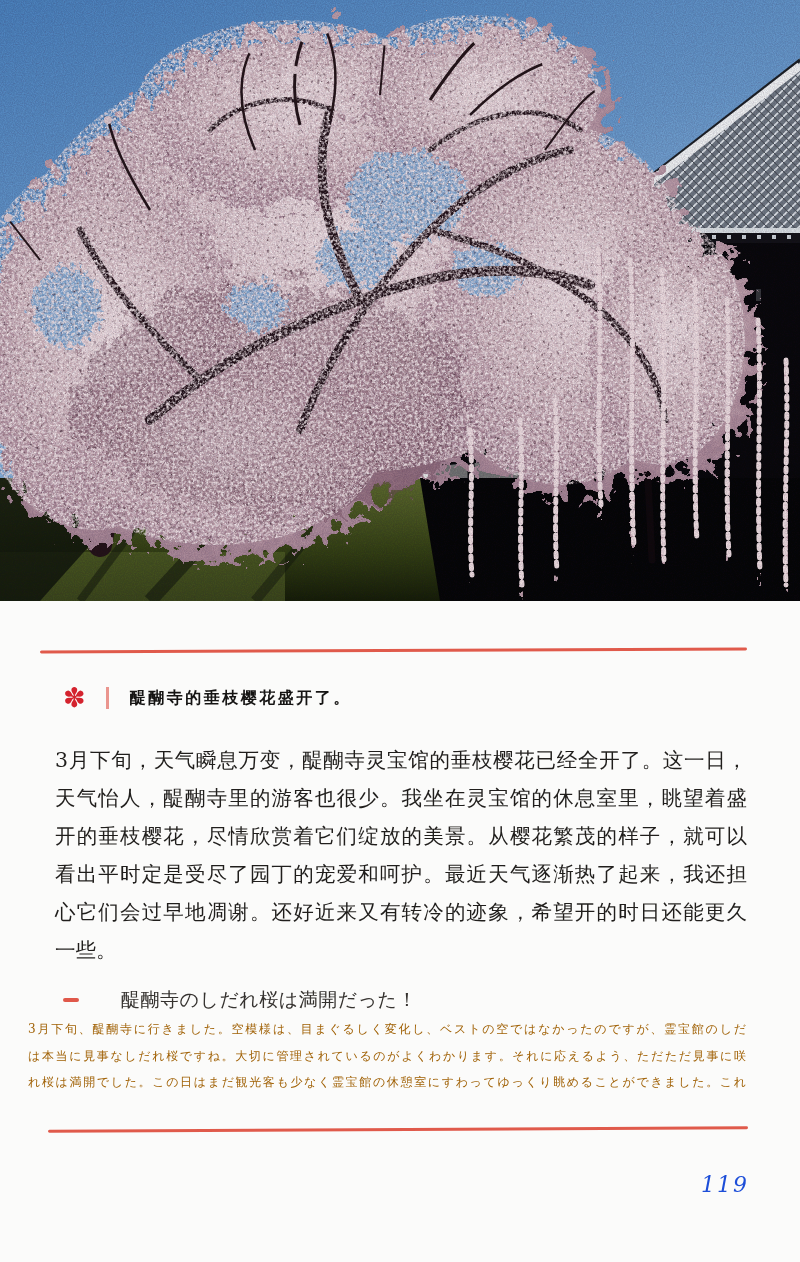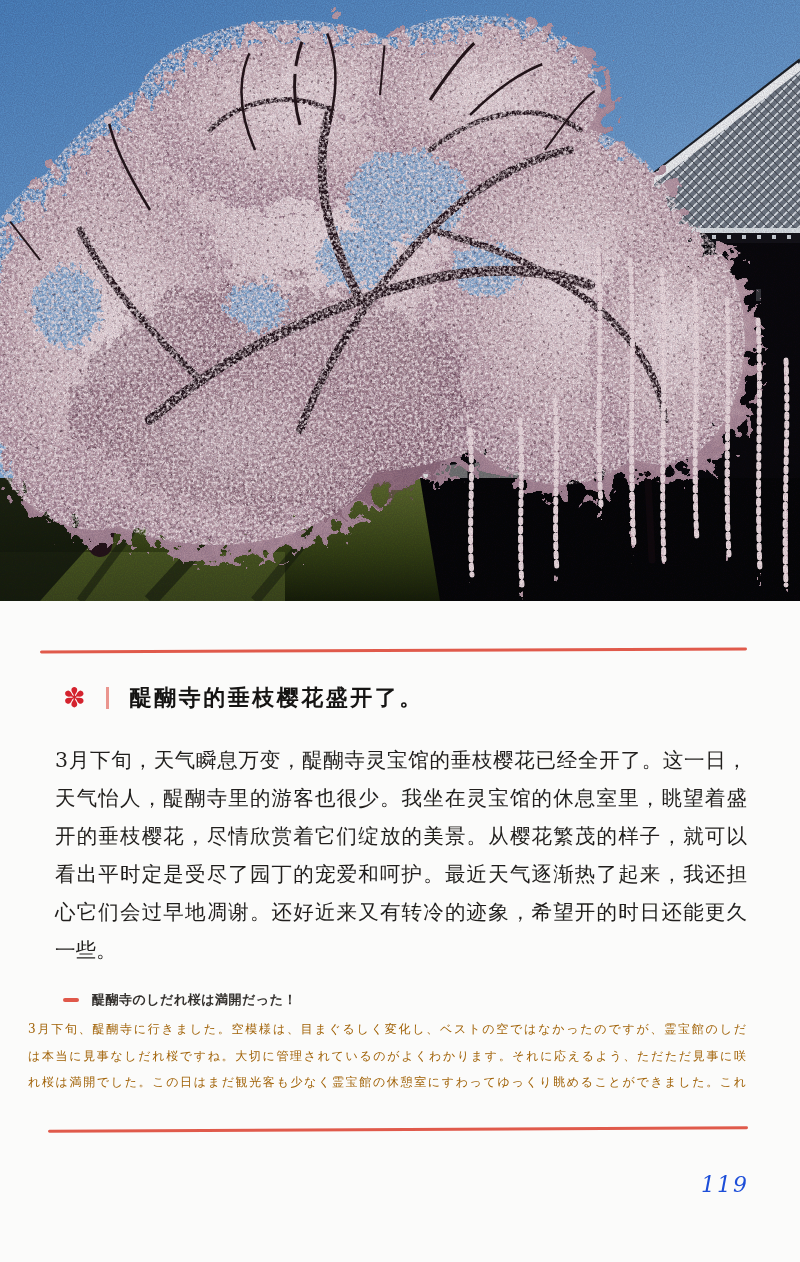--- a/index.html
+++ b/index.html
@@ -30,21 +30,21 @@
     color:var(--flower-color,#d4232e);
     font-size:27px;line-height:1;
     transform:translateY(-1px);
   }
   .title-divider{
     width:3px;height:22px;
     background:var(--bar-color,#ea958e);
     margin:0 21px 0 20px;
   }
   .cn-title{
-    font-size:22px;font-weight:bold;color:#151413;
+    font-size:16px;font-weight:bold;color:#151413;
     letter-spacing:2.5px;
     font-family:"DejaVu Sans","Liberation Sans",sans-serif;
   }
   .cn-body{
     position:absolute;top:721px;left:55px;width:692px;
     font-family:"DejaVu Serif","Liberation Serif",serif;
     font-size:20.5px;color:#201e1c;margin-top:20px;
   }
   .cn-body .cnline{
     height:38px;line-height:38px;
@@ -55,23 +55,24 @@
   .jp-heading-row{
     position:absolute;top:990px;left:63px;height:20px;
     display:flex;align-items:center;
   }
   .heading-dash{
     width:16px;height:3.6px;border-radius:2px;
     background:var(--dash-color,#e0584a);
     margin-right:13px;
   }
   .jp-heading{
-    font-size:13px;font-weight:bold;color:#35322f;
+    font-size:19px;font-weight:normal;color:#35322f;
     letter-spacing:0.5px;
     font-family:"DejaVu Serif","Liberation Serif",serif;
+    margin-left:29px;
   }
   .jp-body{
     position:absolute;top:1016px;left:28px;width:718px;
     font-family:"DejaVu Serif","Liberation Serif",serif;
     font-size:12px;color:#a16207;
   }
   .jp-body .jpline{
     height:26.5px;line-height:26.5px;
     text-align:justify;text-align-last:justify;
   }

